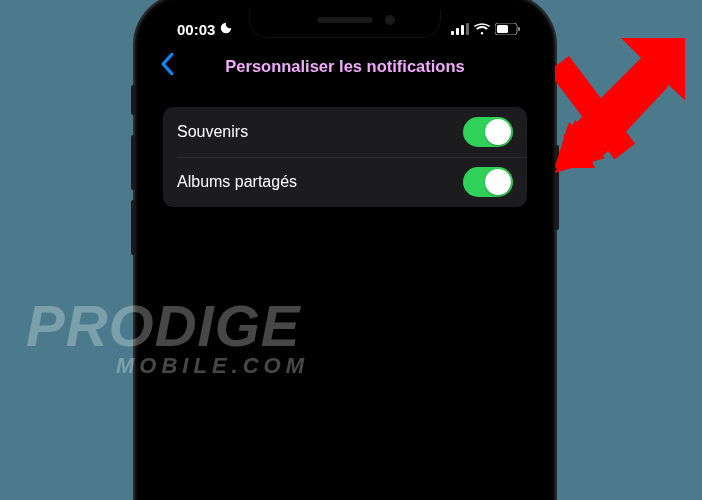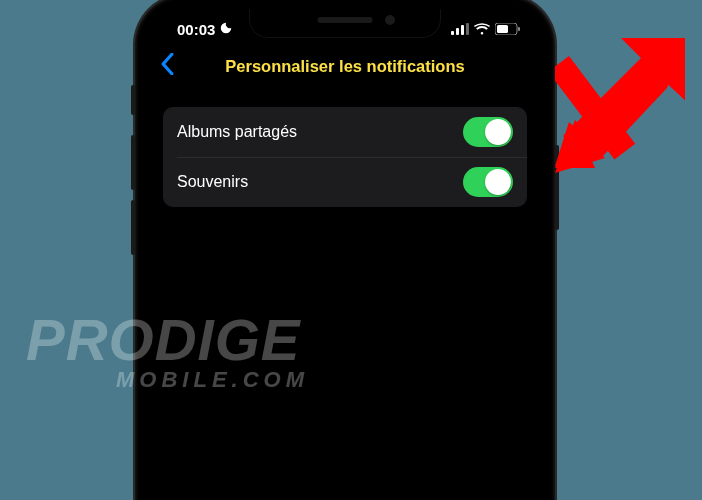--- a/index.html
+++ b/index.html
@@ -94,21 +94,21 @@
     position: relative;
   }
   .back-chevron {
     width: 18px;
     flex-shrink: 0;
   }
   .nav-title {
     position: absolute;
     left: 0; right: 0;
     text-align: center;
-    color: #fde047;
+    color: #f0abfc;
     font-size: 16.5px;
     font-weight: 600;
     pointer-events: none;
   }
 
   .settings-group {
     margin: 14px 14px 0 14px;
     background: #1c1c1e;
     border-radius: 10px;
     overflow: hidden;
@@ -154,21 +154,21 @@
   .arrow {
     position: absolute;
     left: 555px;
     top: 38px;
     pointer-events: none;
   }
 
   .watermark {
     position: absolute;
     left: 26px;
-    top: 314px;
+    top: 300px;
     color: rgba(255,255,255,0.28);
     font-family: Arial, sans-serif;
     line-height: 0.9;
     pointer-events: none;
     user-select: none;
   }
   .wm1 {
     font-size: 58px;
     font-weight: 800;
     letter-spacing: 1px;
@@ -232,25 +232,25 @@
       <span class="back-chevron">
         <svg width="13" height="22" viewBox="0 0 12 20" fill="none" stroke="#0a84ff" stroke-width="3" stroke-linecap="round" stroke-linejoin="round">
             <polyline points="10,1 2,10 10,19"></polyline>
           </svg>
       </span>
       <div class="nav-title">Personnaliser les notifications</div>
     </div>
 
     <div class="settings-group">
       <div class="row">
+        <span class="row-label">Souvenirs</span>
+        <span class="toggle"></span>
+      </div>
+      <div class="row">
         <span class="row-label">Albums partagés</span>
-        <span class="toggle"></span>
-      </div>
-      <div class="row">
-        <span class="row-label">Souvenirs</span>
         <span class="toggle"></span>
       </div>
     </div>
 
   </div>
 </div>
 
 <svg class="arrow" width="130" height="135" viewBox="0 0 130 135">
   <defs></defs>
   <g fill="#ff0000">

